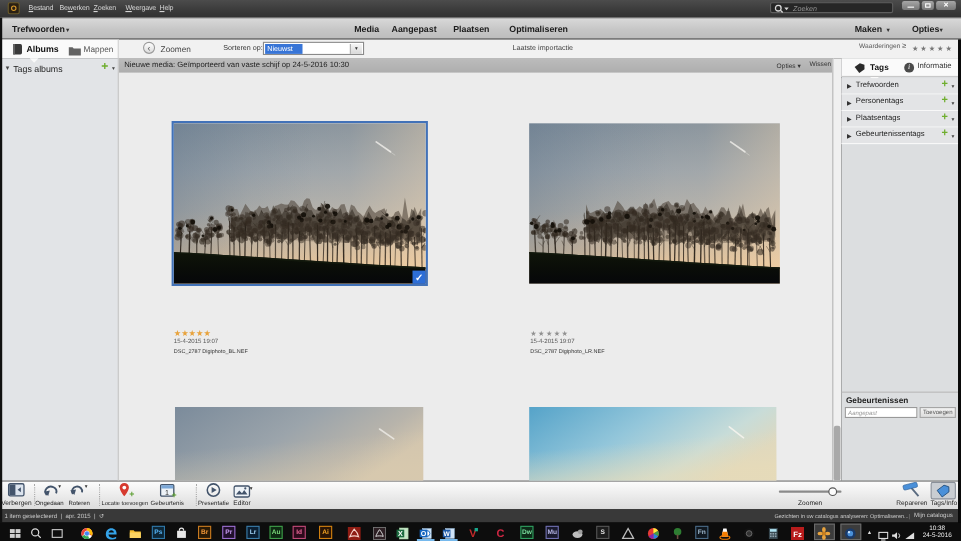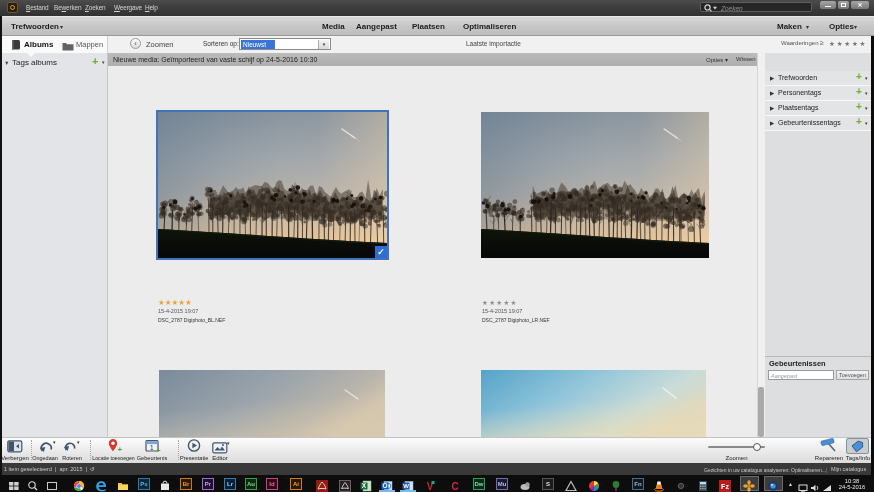--- a/index.html
+++ b/index.html
@@ -1343,20 +1343,29 @@
 <rect width="225" height="68" fill="url(#s2b)"></rect>
 <rect width="225" height="68" fill="url(#s2bw)"></rect>
 <line x1="182" y1="18" x2="195" y2="28" stroke="#f6f4ee" stroke-width="1.4" stroke-linecap="round" opacity="0.9"></line>
       </svg></div>
 </div>
 
 <div class="abs" style="left:757px;top:53px;width:8px;height:384px;background:#f0f0f0;border-left:1px solid #d5d5d5"></div>
 <div class="abs" style="left:758px;top:387px;width:6px;height:50px;background:#a9a9a9;border-radius:2px"></div>
 
 <div class="abs" style="left:765px;top:53px;width:106px;height:384px;background:#dcdee0">
+  <div class="abs" style="left:0;top:0;width:106px;height:17px;background:#fafafa;border-bottom:1px solid #c9c9c9">
+    <svg class="abs" style="left:11px;top:4px" width="13" height="10">
+        <path d="M1,5.5 L6,0.8 L11,1.6 L11.8,6.4 L6.8,11 Z" fill="#2a2a2a" transform="rotate(8 6 5) scale(0.85)"></path>
+      </svg>
+    <span class="abs" style="left:26px;top:4px;font-size:7.5px;font-weight:bold;color:#111">Tags</span>
+    <div class="abs" style="left:57px;top:3.5px;width:9px;height:9px;border-radius:50%;background:#4a4a4a;color:#fff;font-size:7px;text-align:center;line-height:9px;font-style:italic;font-family:'Liberation Serif'">i</div>
+    <span class="abs" style="left:69px;top:4px;font-size:7px;color:#333">Informatie</span>
+    <div class="abs" style="left:26px;top:17px;width:0;height:0;border-left:4px solid transparent;border-right:4px solid transparent;border-top:4px solid #fafafa"></div>
+  </div>
   <div class="abs" style="left:0;top:18px;width:106px;height:15px;background:#e3e4e6;border-bottom:1px solid #f8f8f8">
     <span class="abs" style="left:5px;top:4px;font-size:5.5px;color:#333">▶</span>
     <span class="abs" style="left:13px;top:3px;font-size:7px;color:#222">Trefwoorden</span>
     <span class="abs" style="left:91px;top:0px;font-size:10px;font-weight:bold;color:#6fae2e">+</span>
     <span class="abs" style="left:99px;top:5px;font-size:4.5px;color:#444">▼</span>
   </div>
   <div class="abs" style="left:0;top:33px;width:106px;height:15px;background:#e3e4e6;border-bottom:1px solid #f8f8f8">
     <span class="abs" style="left:5px;top:4px;font-size:5.5px;color:#333">▶</span>
     <span class="abs" style="left:13px;top:3px;font-size:7px;color:#222">Personentags</span>
     <span class="abs" style="left:91px;top:0px;font-size:10px;font-weight:bold;color:#6fae2e">+</span>

